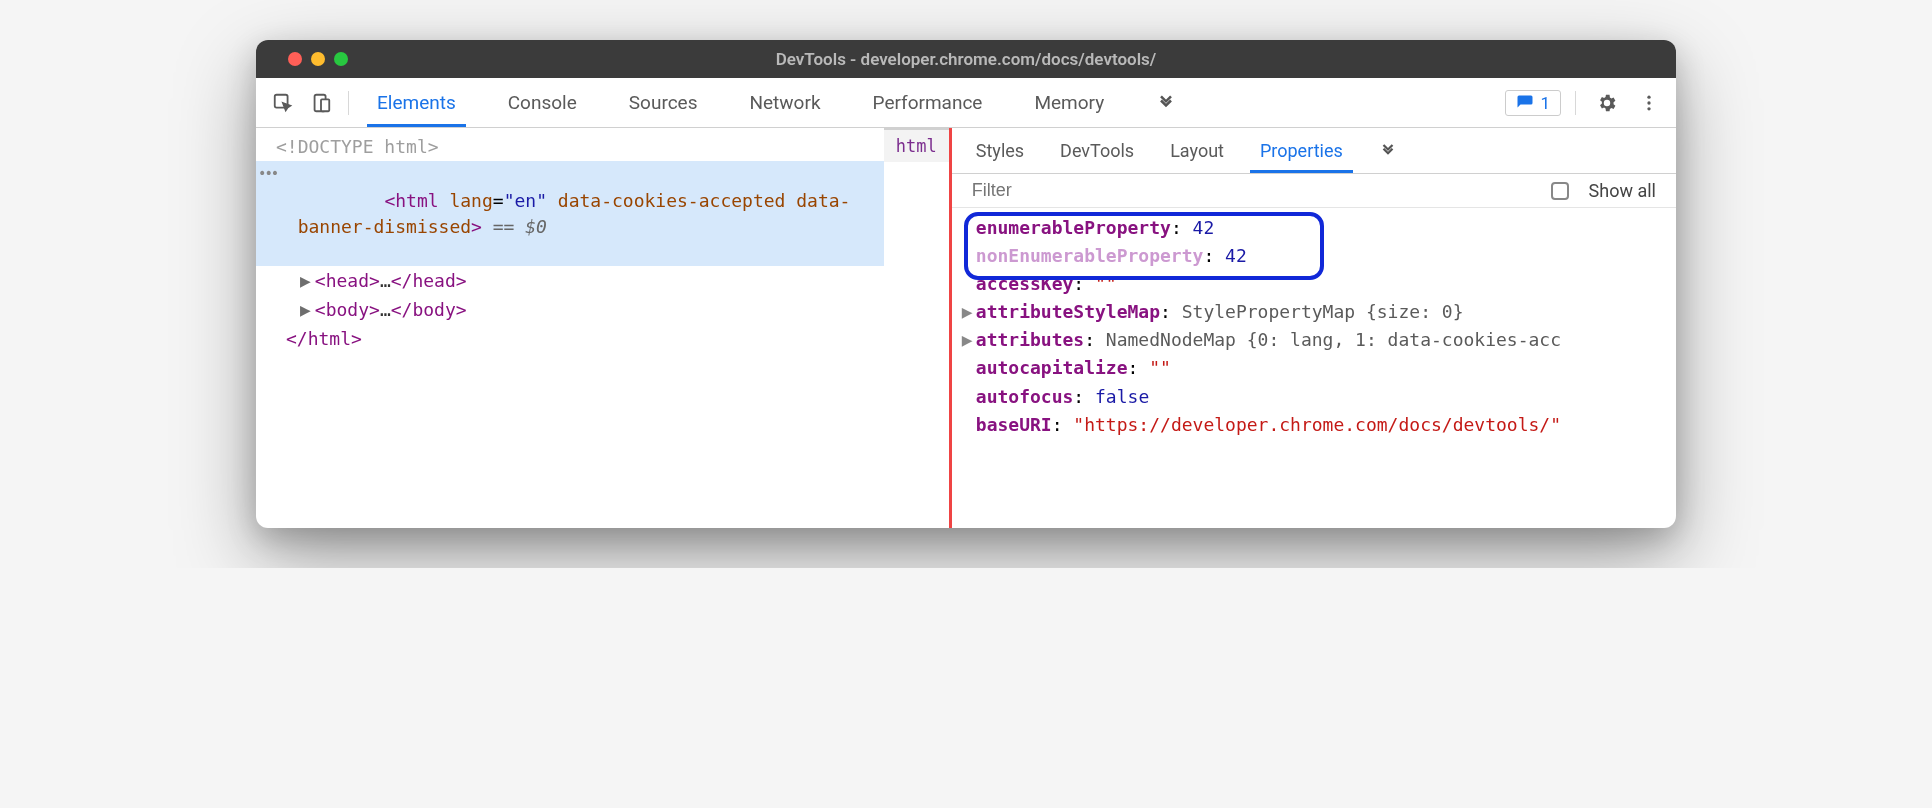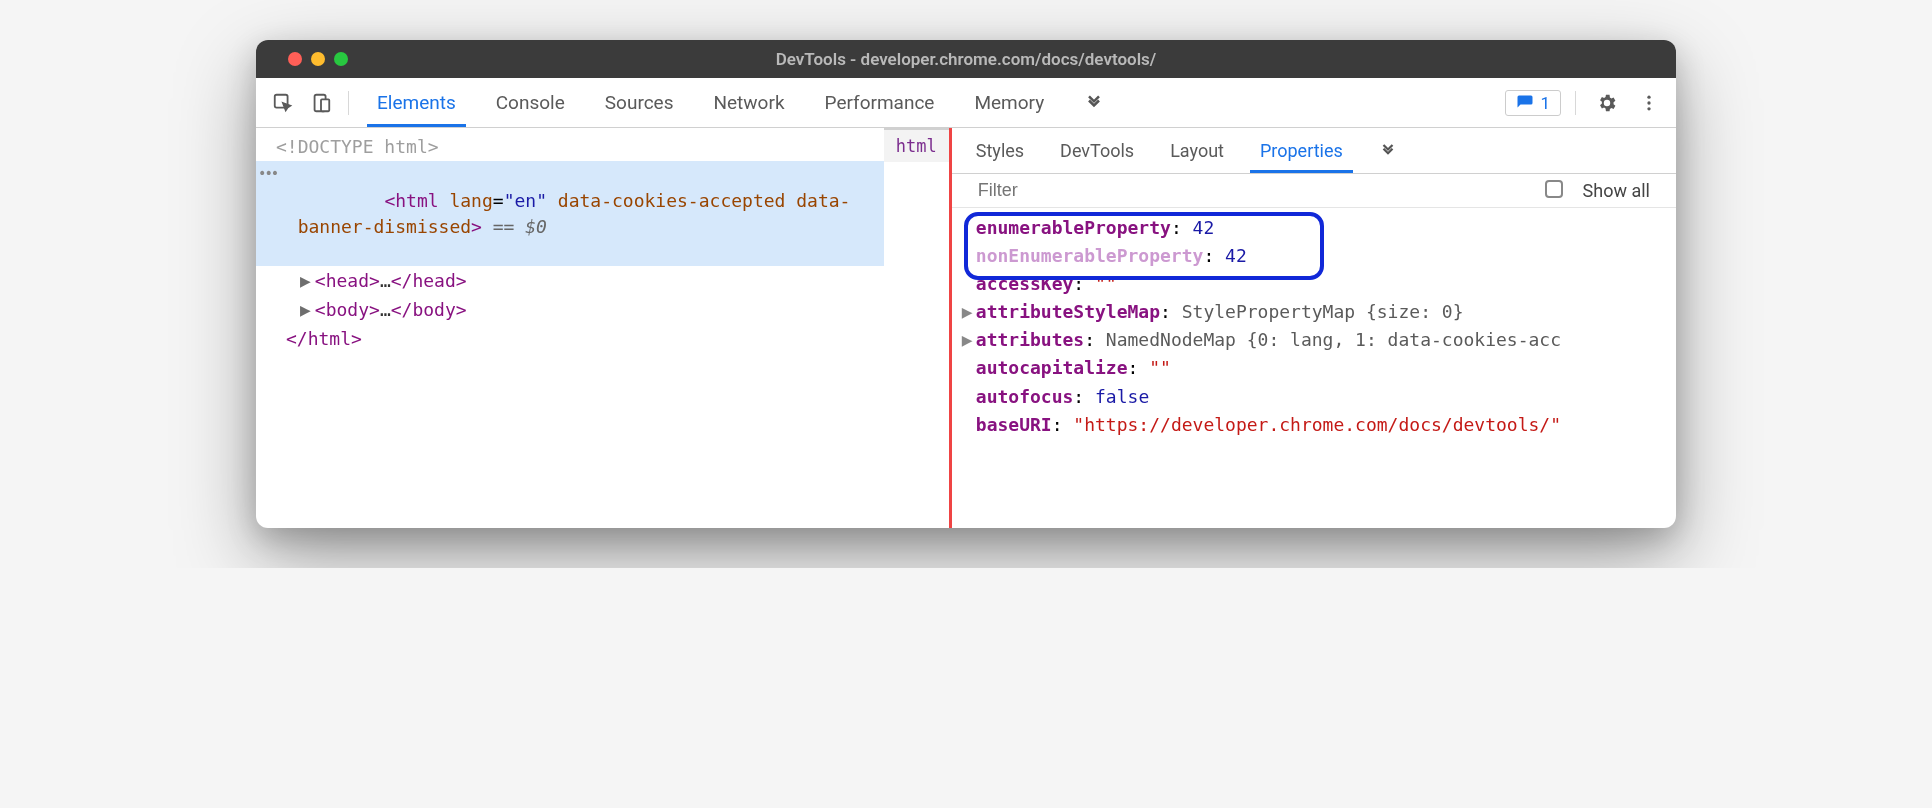--- a/index.html
+++ b/index.html
@@ -61,21 +61,21 @@
   .divider {
     width: 1px;
     height: 24px;
     background: #d8d8d8;
     margin: 0 6px;
   }
   .tabs {
     display: flex;
     align-items: stretch;
     height: 100%;
-    gap: 4px;
+    gap: 16px;
   }
   .tab {
     padding: 0 18px;
     display: flex;
     align-items: center;
     font-size: 19px;
     color: #5a5a5a;
     cursor: pointer;
     position: relative;
   }
@@ -193,21 +193,22 @@
   }
   .sub-tab.active::after {
     content: "";
     position: absolute;
     left: 8px; right: 8px; bottom: 0;
     height: 3px;
     background: #1a73e8;
   }
   .filter-row {
     display: flex;
-    padding: 6px 26px;
+    align-items: center;
+    padding: 6px 20px;
     border-bottom: 1px solid #e5e5e5;
     gap: 20px;
   }
   .filter-input {
     flex: 1;
     border: none;
     font-size: 18px;
     color: #999;
     outline: none;
   }

